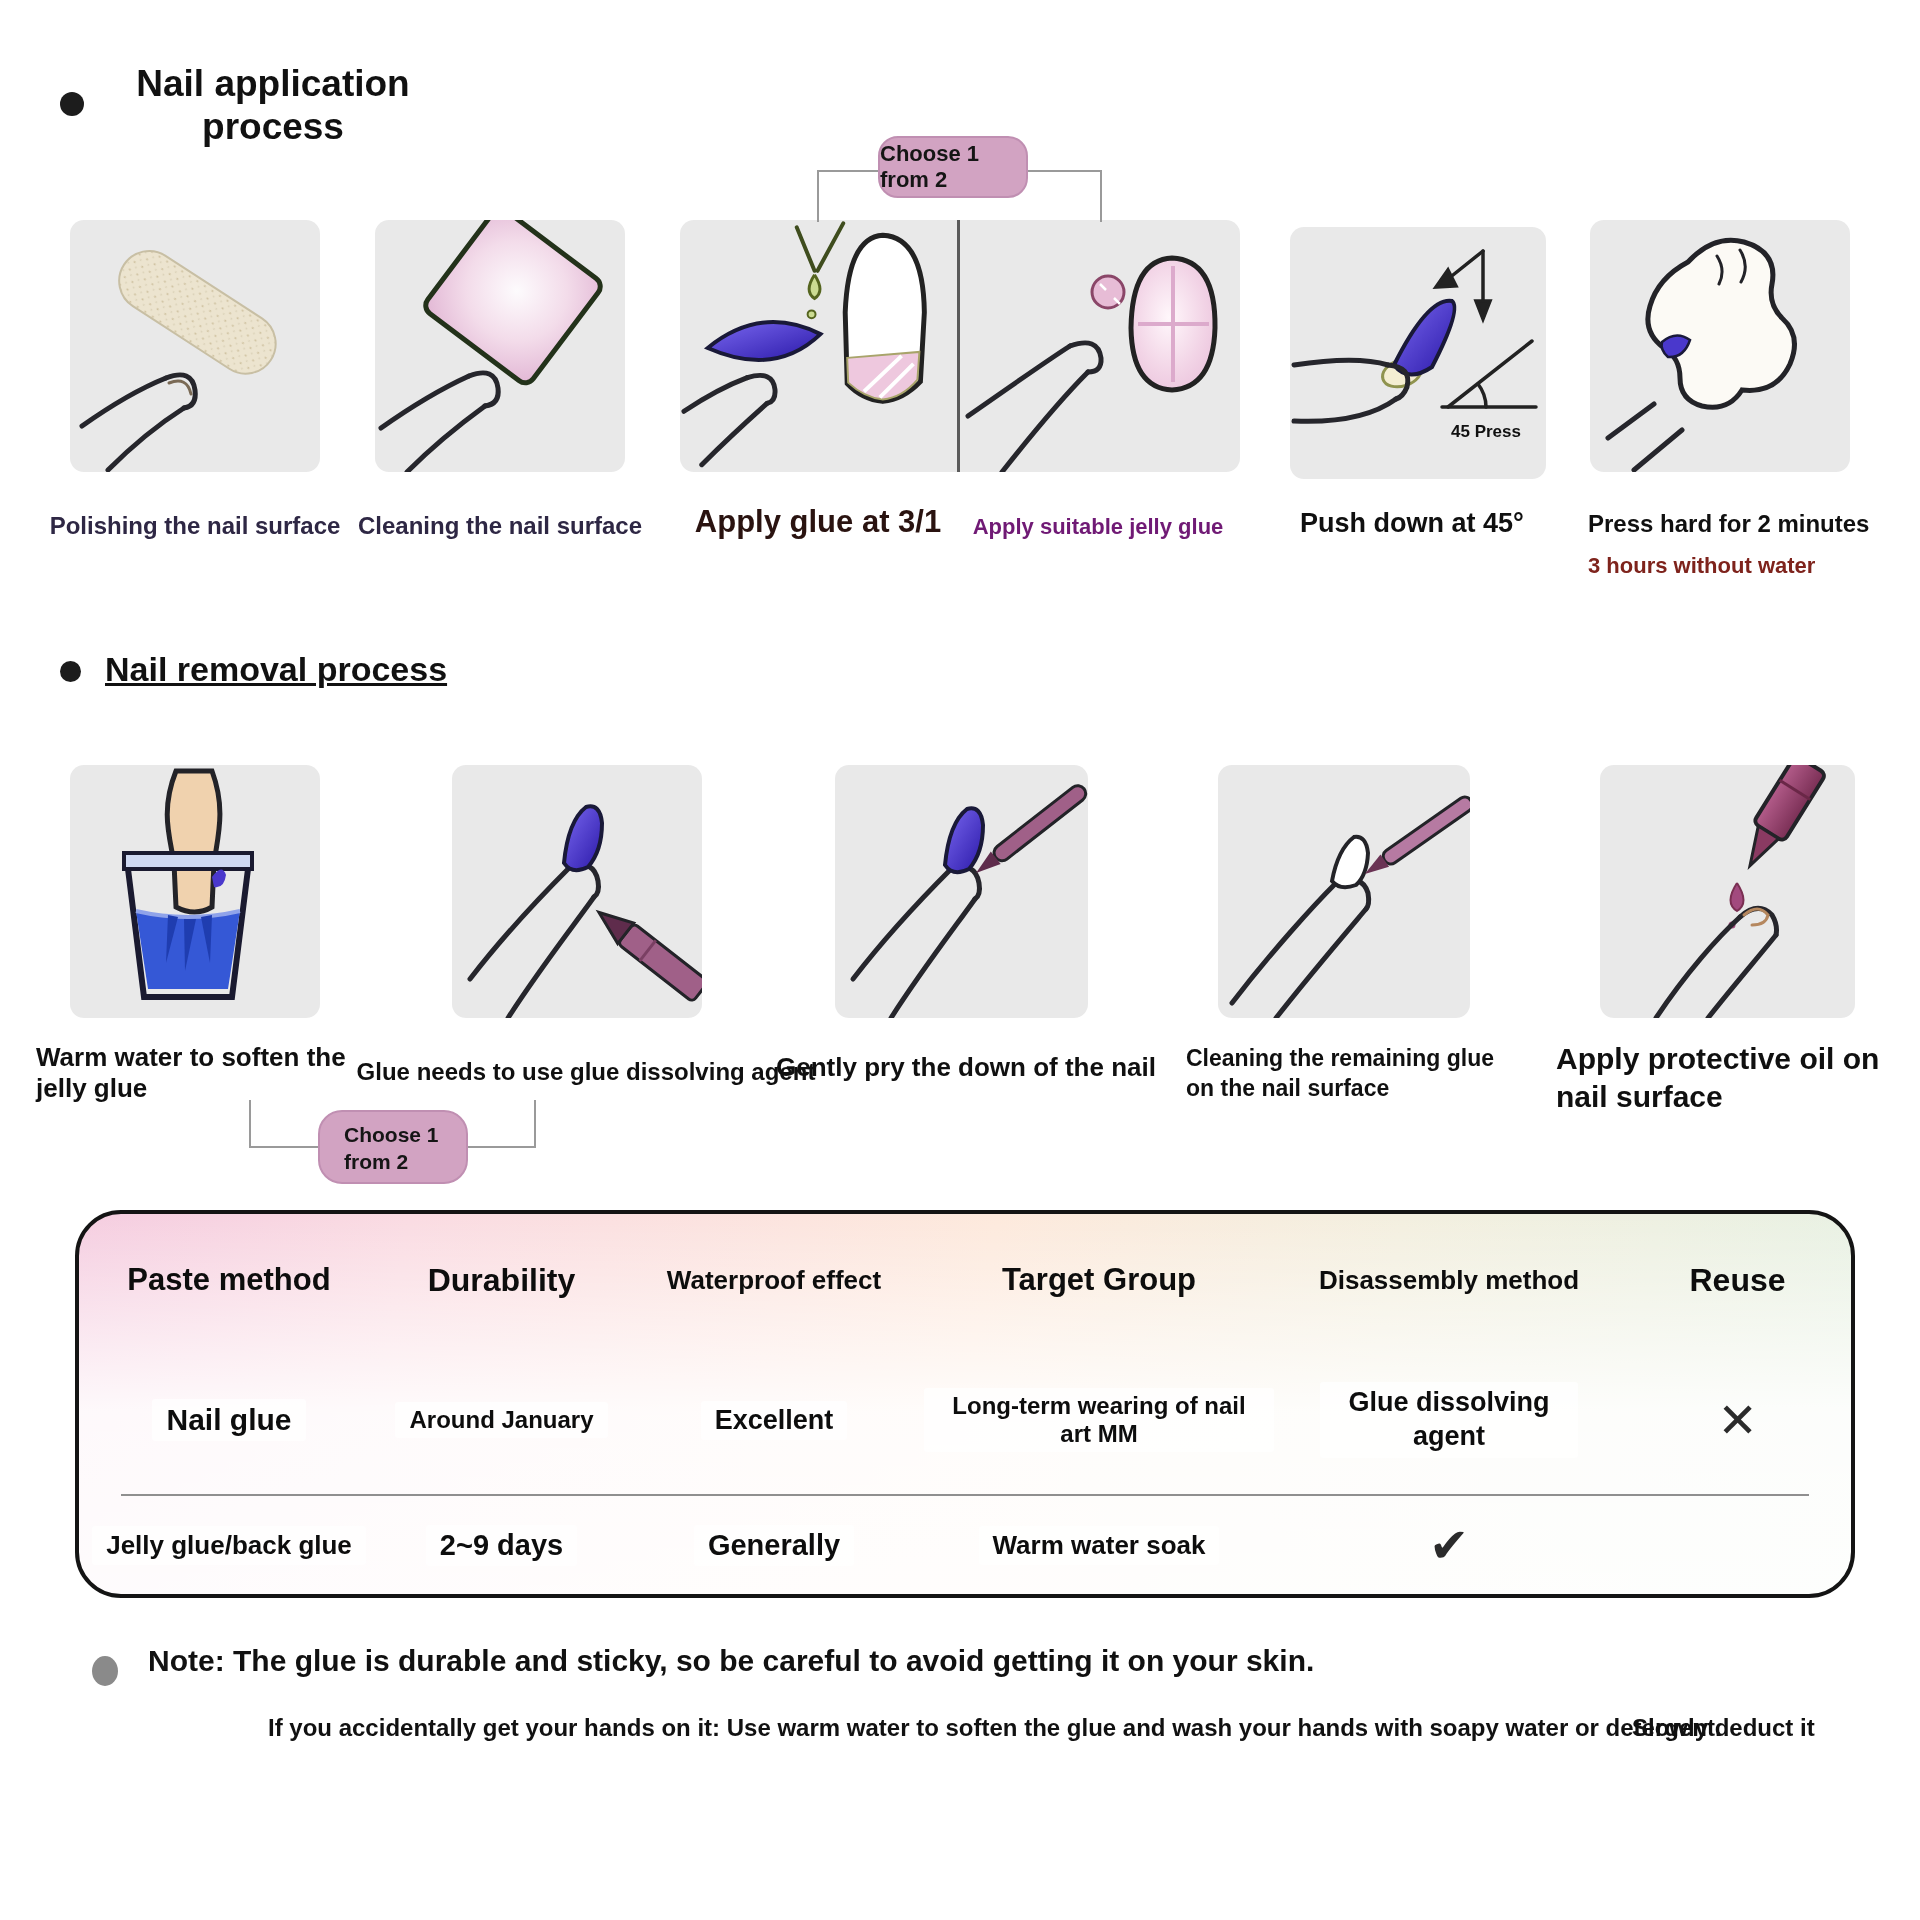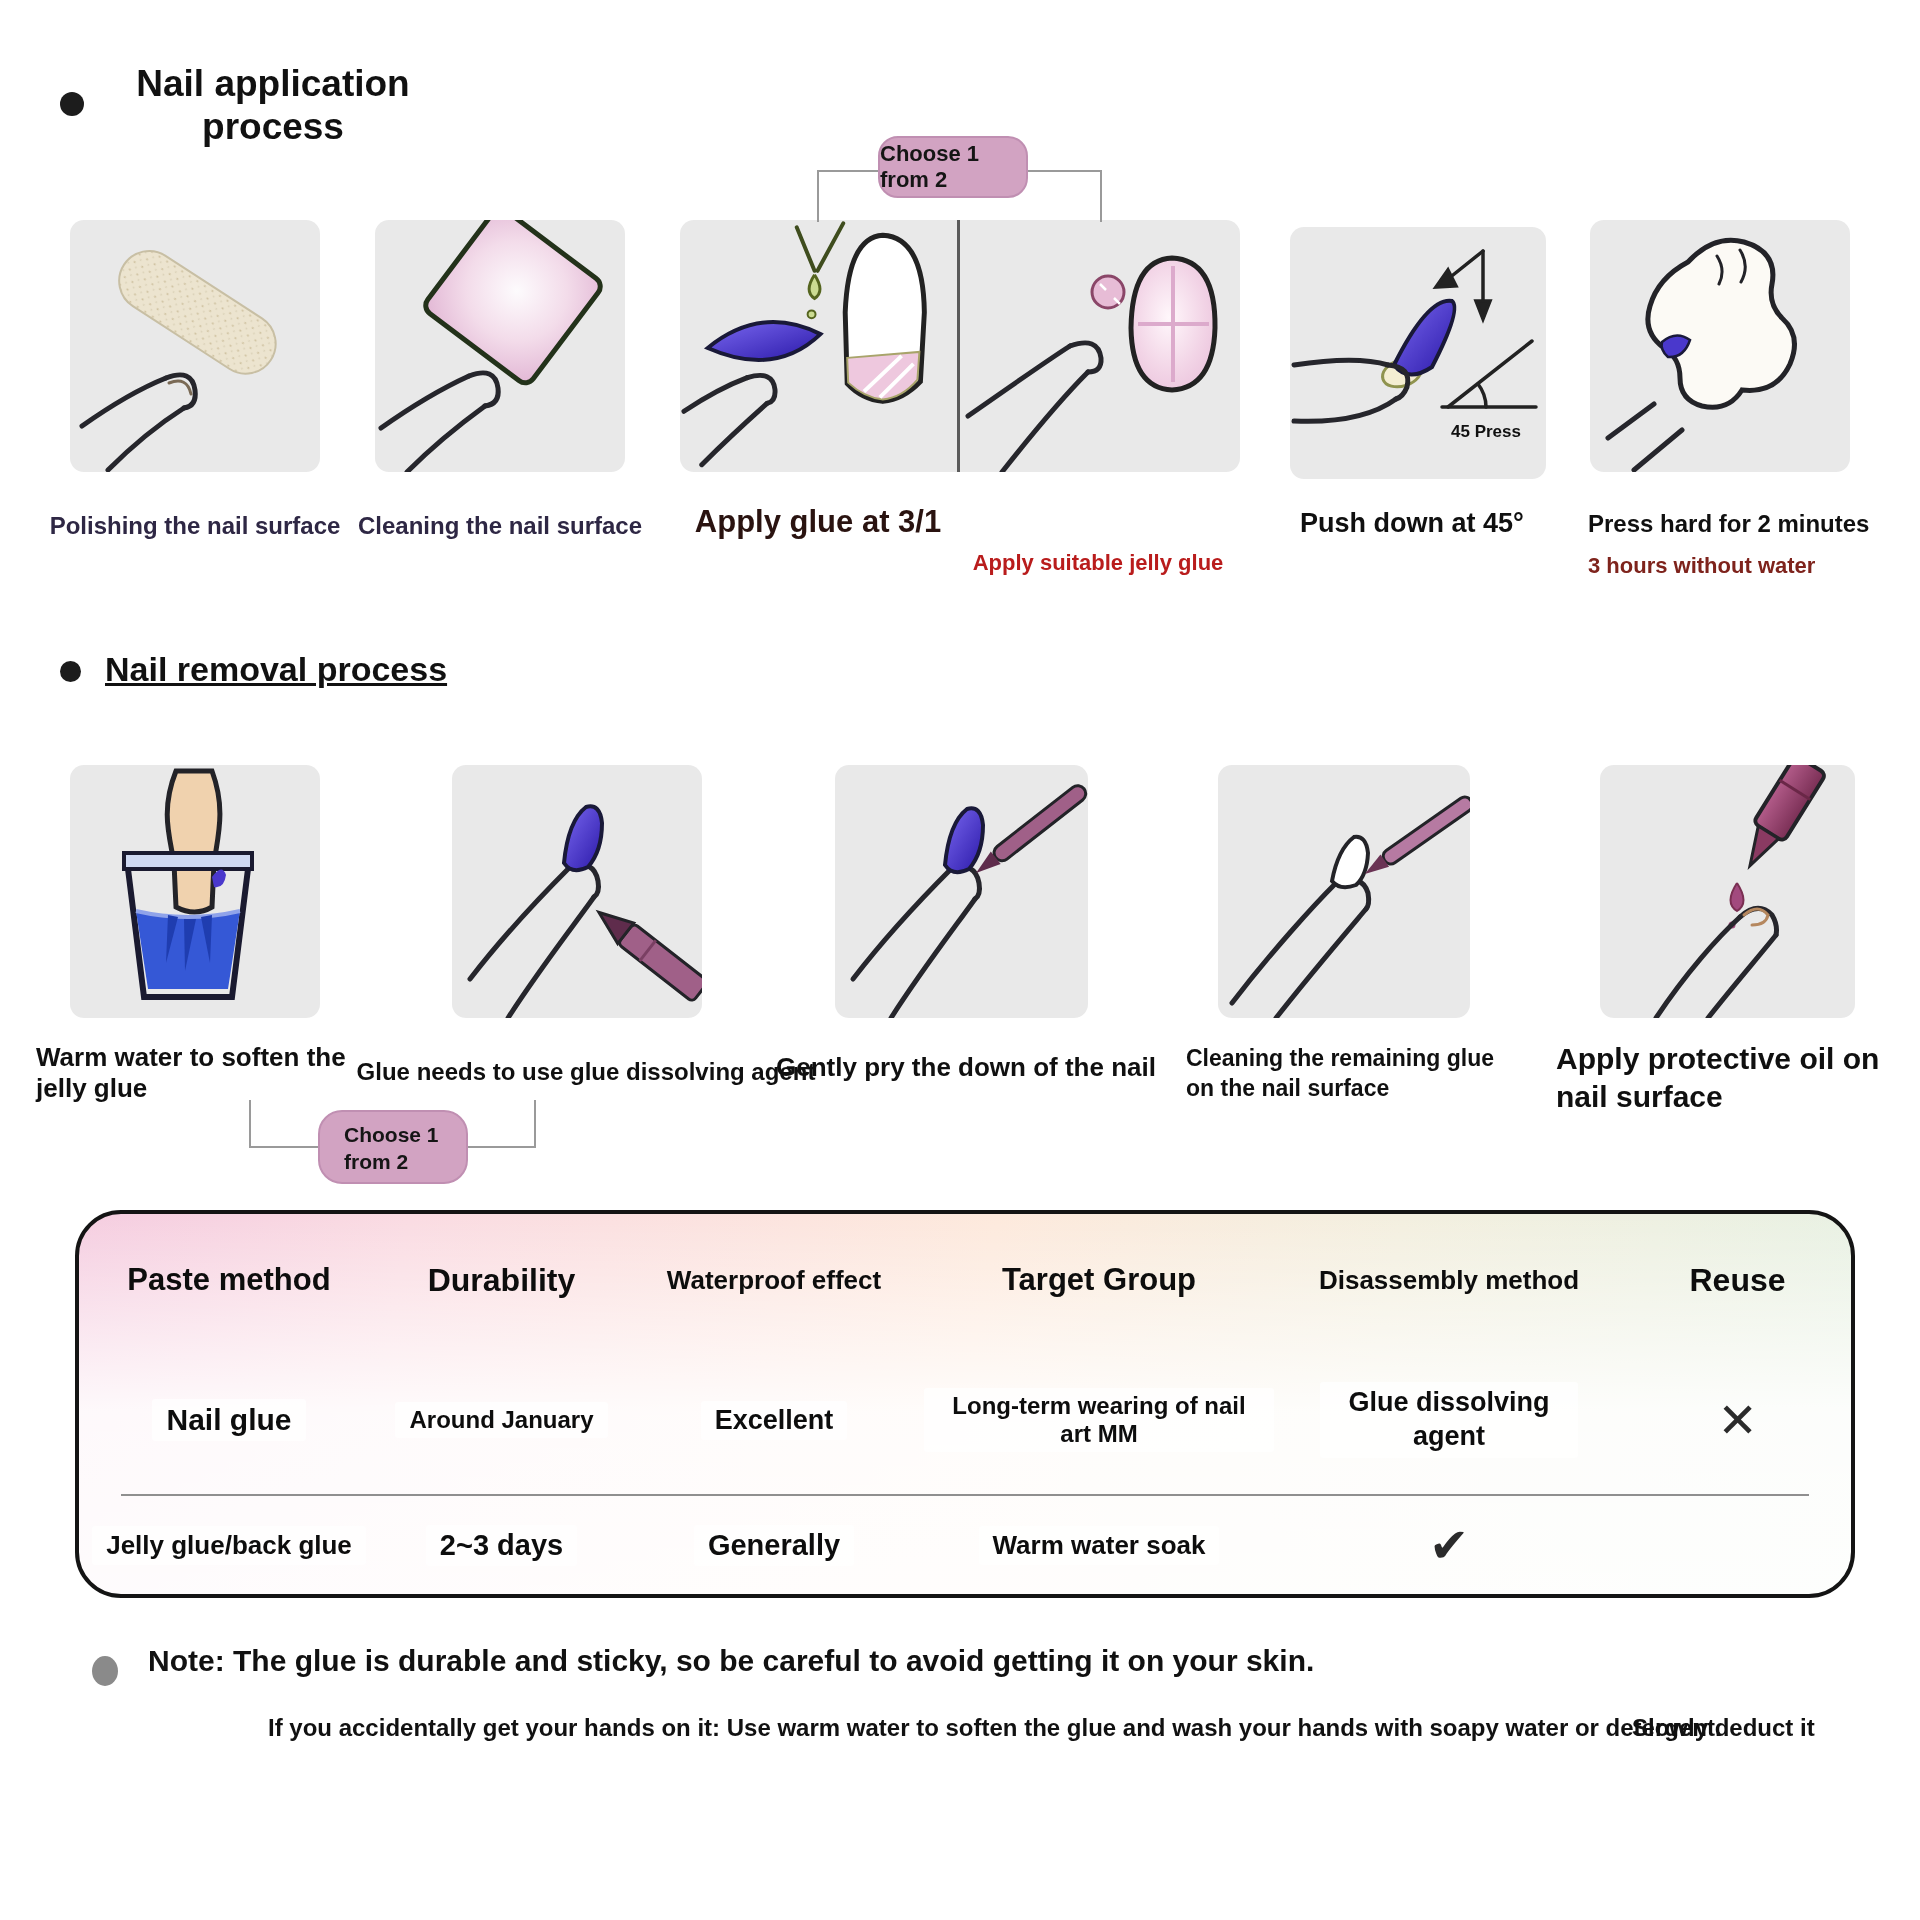--- a/index.html
+++ b/index.html
@@ -43,21 +43,21 @@
     display:flex;align-items:center;justify-content:center;}
   #badge-bottom{left:318px;top:1110px;width:150px;height:74px;border-radius:24px;font-size:21px;
     line-height:1.3;padding:9px 6px 0 24px;}
 
   
   .cap{position:absolute;font-weight:bold;white-space:nowrap;transform:translateX(-50%);color:#101010;}
   .cap.block{transform:none;white-space:normal;}
   #cap-polish{left:195px;top:512px;font-size:24px;color:#2e2744;}
   #cap-clean{left:500px;top:512px;font-size:24px;color:#2e2744;}
   #cap-apply-glue{left:818px;top:504px;font-size:31px;color:#2a1310;}
-  #cap-jelly-glue{left:1098px;top:514px;font-size:22px;color:#b91c1c;margin-top:36px;}
+  #cap-jelly-glue{left:1098px;top:514px;font-size:22px;color:#701a75;}
   #cap-push{left:1412px;top:508px;font-size:27px;}
   #cap-press{left:1588px;top:510px;width:290px;}
   #cap-press .l1{font-size:24px;}
   #cap-press .l2{font-size:22px;color:#7e231c;margin-top:15px;}
   #rcap-water{left:36px;top:1042px;width:345px;font-size:26px;}
   #rcap-dissolve{left:586px;top:1058px;font-size:24px;}
   #rcap-pry{left:966px;top:1052px;font-size:26px;}
   #rcap-remaining{left:1186px;top:1044px;width:310px;font-size:23px;line-height:1.3;}
   #rcap-oil{left:1556px;top:1040px;width:330px;font-size:30px;line-height:1.25;}
 
@@ -379,21 +379,21 @@
     <div class="cell">
         <span class="mark">✕</span>
       </div>
 
     <div class="tbl-divider"></div>
 
     <div class="cell c-paste2">
         <span class="hl">Jelly glue/back glue</span>
       </div>
     <div class="cell c-dur2">
-        <span class="hl">2~3 days</span>
+        <span class="hl">2~9 days</span>
       </div>
     <div class="cell c-wp2">
         <span class="hl">Generally</span>
       </div>
     <div class="cell c-dis2">
         <span class="hl">Warm water soak</span>
       </div>
     <div class="cell">
         <span class="mark">✔</span>
       </div>

